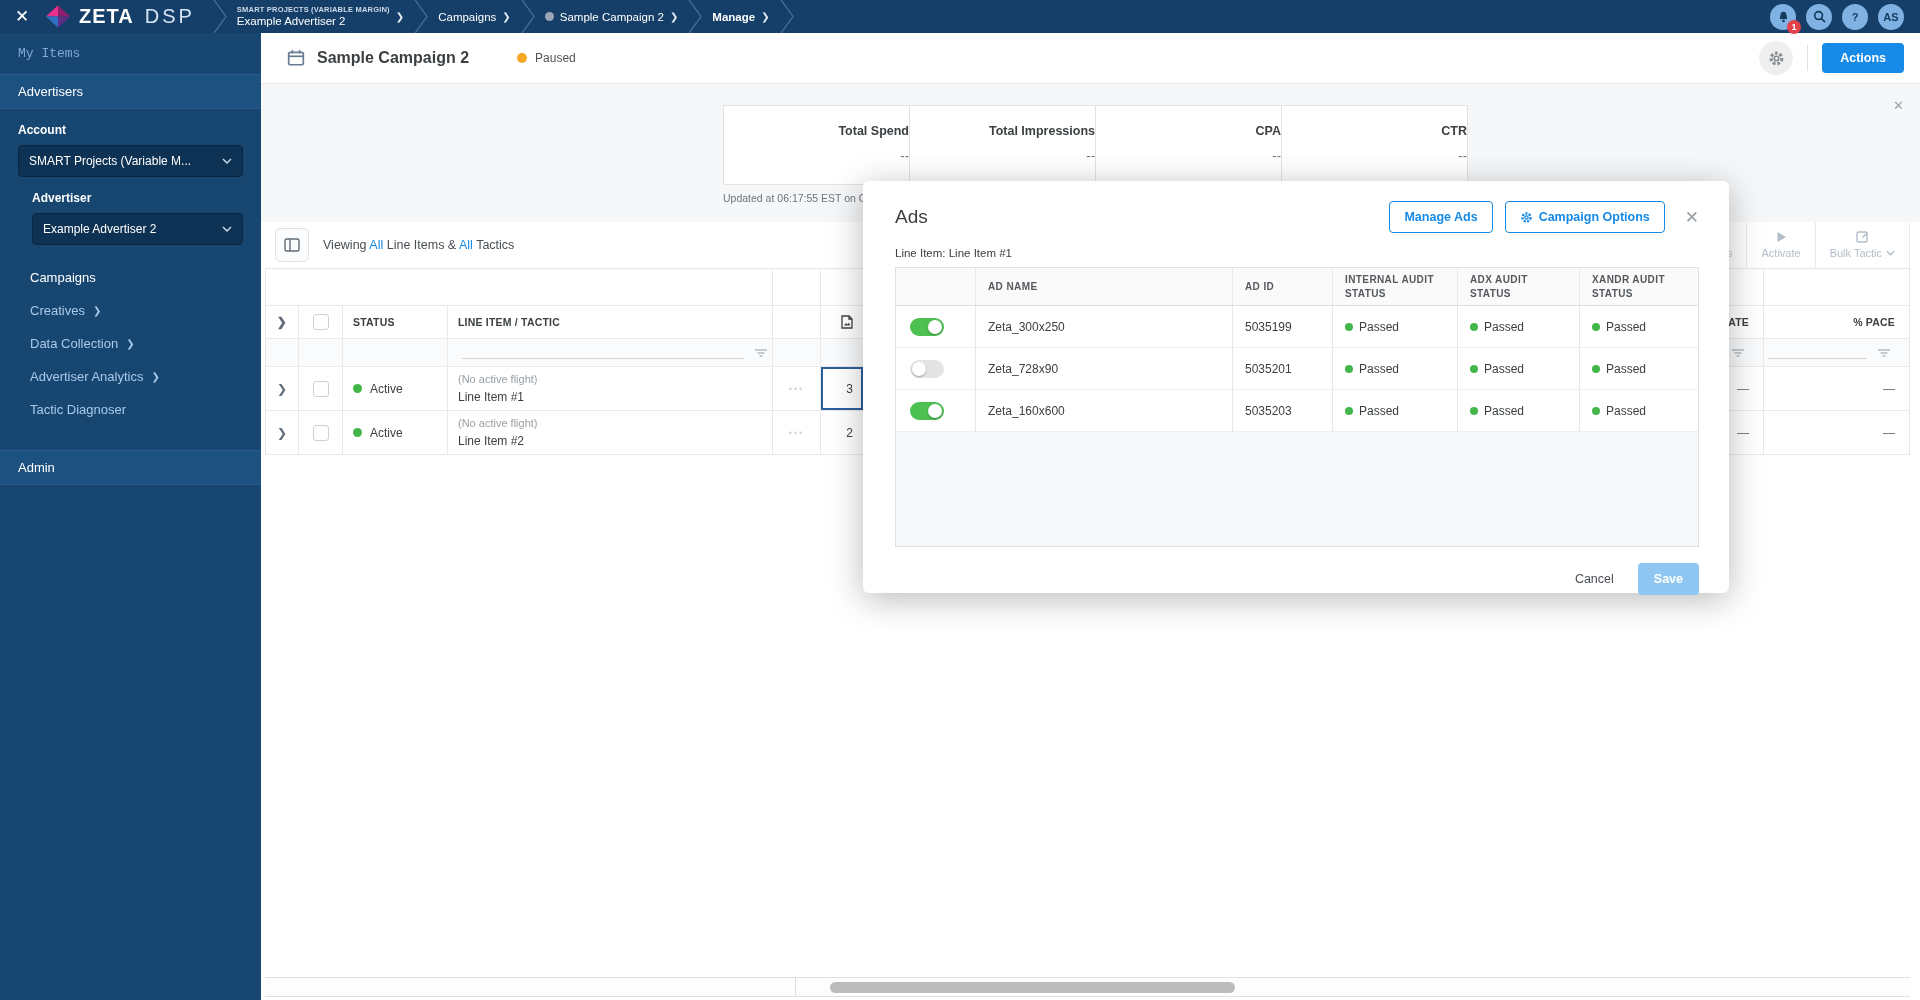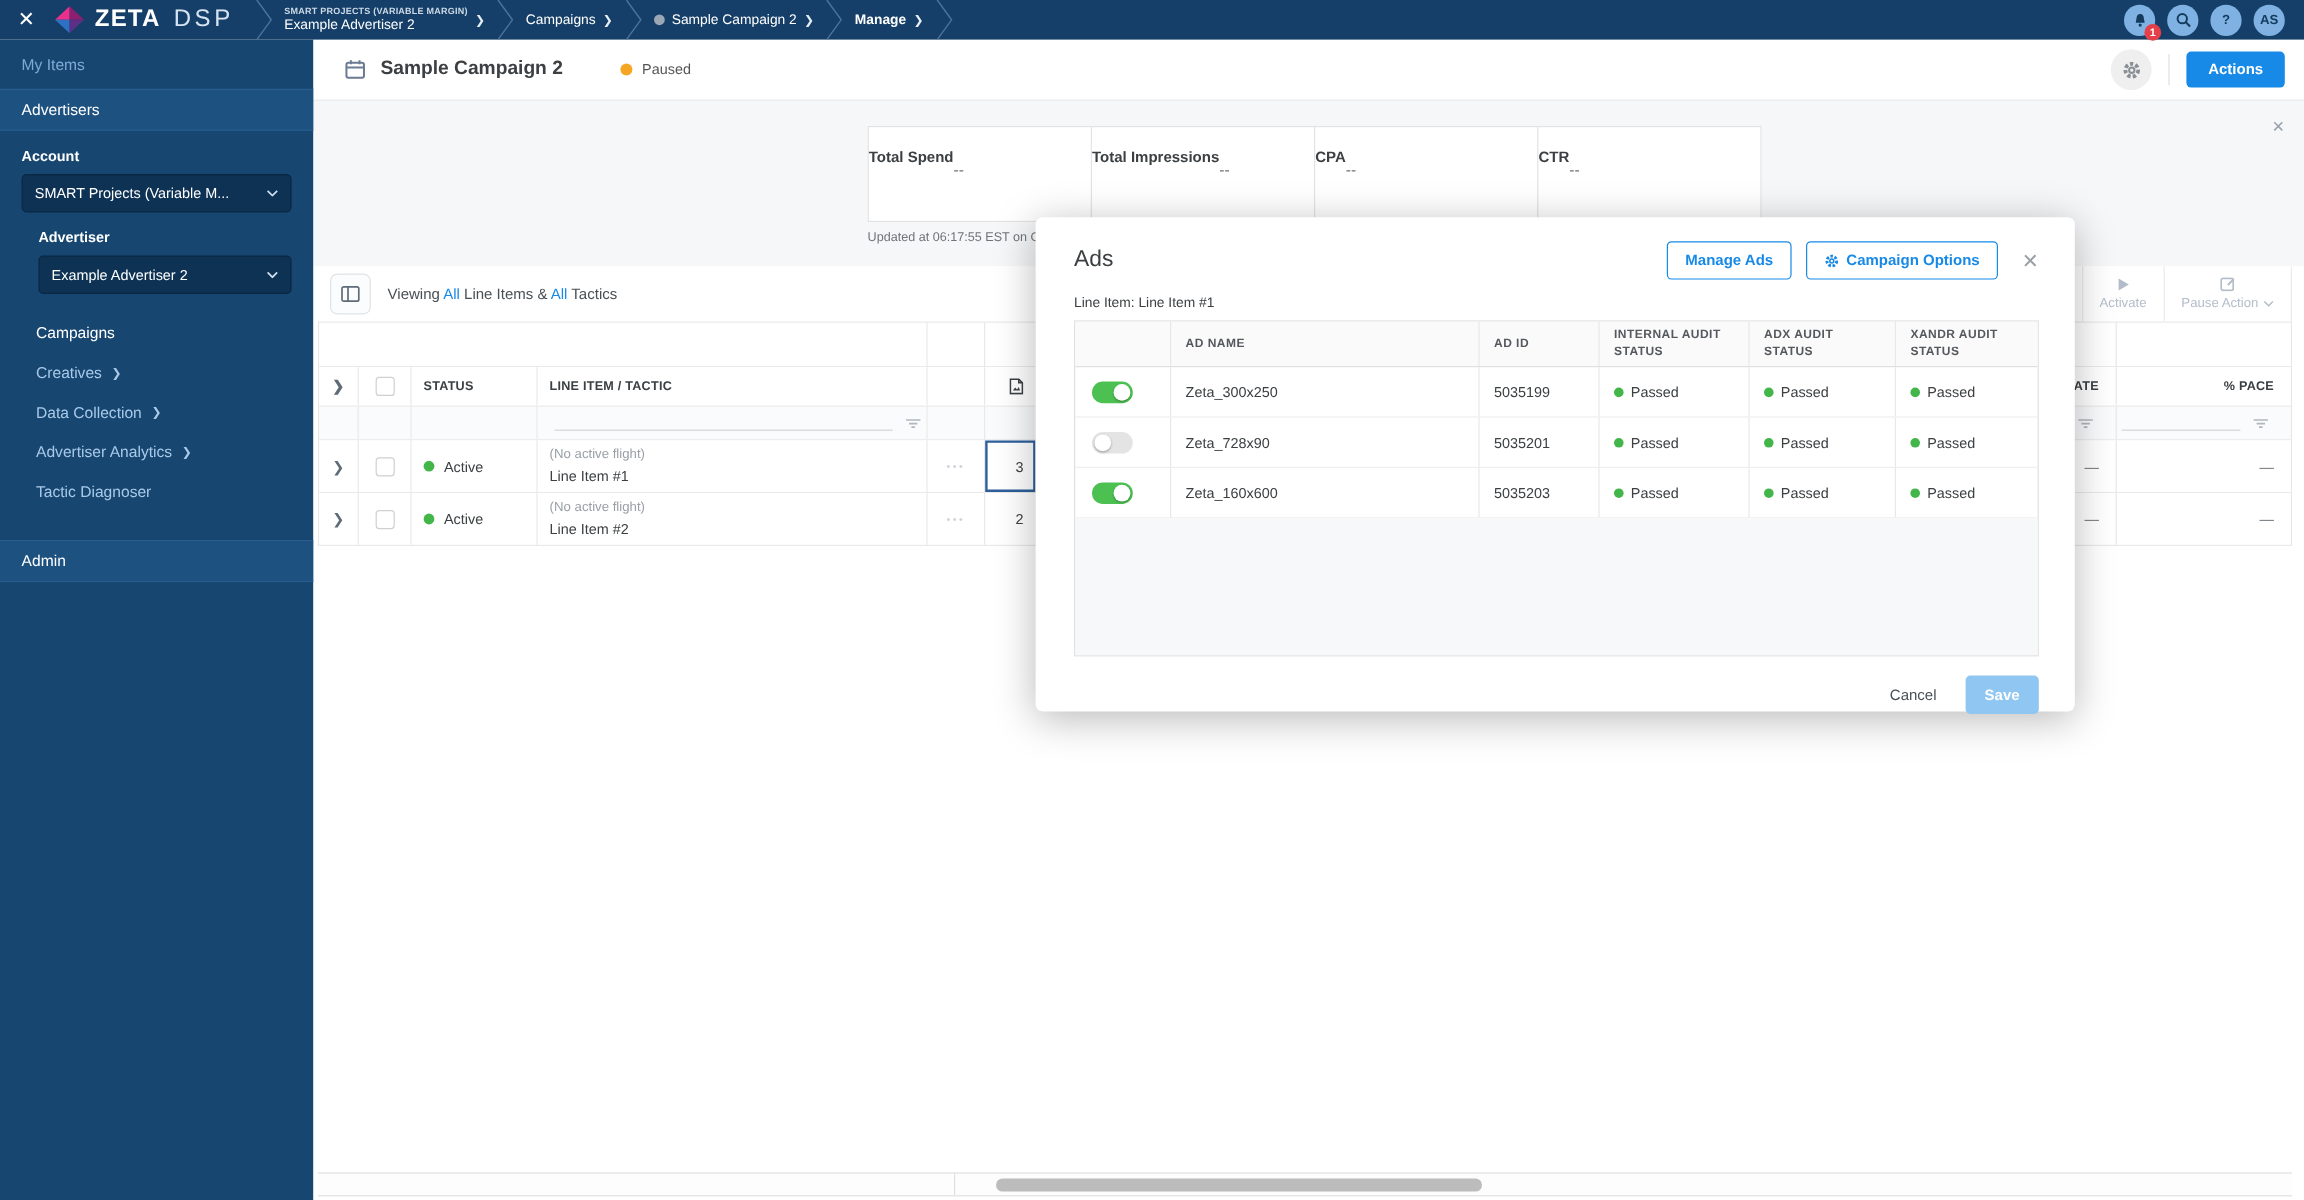--- a/index.html
+++ b/index.html
@@ -19,21 +19,21 @@
   .crumb-eyebrow { font-size:7.5px; font-weight:bold; color:#cdd9e6; letter-spacing:.2px; }
   .crumb-main { font-size:11.5px; color:#fff; }
   .crumb-dot { width:9px; height:9px; border-radius:50%; background:#9aa7b5; }
   .crumb.bold .crumb-label { font-weight:bold; }
   .tb-right { margin-left:auto; display:flex; align-items:center; gap:10px; padding-right:16px; }
   .tb-circle { width:26px; height:26px; border-radius:50%; background:#7fb2e2; color:#143a5e; display:flex; align-items:center; justify-content:center; font-weight:bold; font-size:11px; cursor:pointer; position:relative; }
   .tb-badge { position:absolute; right:-5px; bottom:-4px; min-width:14px; height:14px; border-radius:8px; background:#e5404a; color:#fff; font-size:9px; font-weight:bold; display:flex; align-items:center; justify-content:center; padding:0 3px; }
 
   
   .sidebar { position:absolute; left:0; top:33px; width:261px; height:967px; background:#174771; z-index:20; color:#a9c9e9; }
-  .sb-myitems { padding:13px 18px; color:#7ea9d8; font-size:13px; cursor:pointer; }
+  .sb-myitems { padding:13px 18px; color:#7ea9d8; font-size:13px; cursor:pointer;font-family:Liberation Mono, monospace; }
   .sb-band { background:#1d5180; border-top:1px solid #2a5c8f; border-bottom:1px solid #2a5c8f; padding:9px 18px; color:#fff; font-size:13px; cursor:pointer; }
   .sb-section { padding:14px 18px 0 18px; }
   .sb-label { color:#fff; font-weight:bold; font-size:12px; margin-bottom:8px; }
   .sb-select { background:#0e3254; border:1px solid #0a2742; border-radius:4px; color:#fff; font-size:12px; padding:8px 10px; display:flex; align-items:center; justify-content:space-between; cursor:pointer; }
   .sb-sub { margin-left:14px; margin-top:14px; }
   .sb-nav { margin-top:16px; }
   .sb-item { padding:9px 18px 9px 30px; font-size:13px; color:#a9c9e9; cursor:pointer; display:flex; align-items:center; gap:8px; }
   .sb-item.active { color:#fff; }
   .sb-item .chev { font-size:10px; color:#a9c9e9; }
   .sb-admin { margin-top:24px; }
@@ -47,21 +47,21 @@
   .dot { border-radius:50%; display:inline-block; }
   .dot-orange { width:10px; height:10px; background:#f5a623; }
   .ph-status-label { font-size:12px; color:#555; }
   .ph-right { margin-left:auto; display:flex; align-items:center; gap:14px; }
   .gear-btn { width:34px; height:34px; border-radius:50%; background:#efefef; display:flex; align-items:center; justify-content:center; cursor:pointer; }
   .ph-divider { width:1px; height:26px; background:#e0e0e0; }
   .actions-btn { background:#1789e6; color:#fff; font-weight:bold; font-size:12.5px; border:none; border-radius:4px; padding:8px 18px; cursor:pointer; }
 
   .stats-band { position:absolute; left:0; top:51px; width:100%; height:138px; background:#f6f7f8; }
   .stats-card { position:absolute; left:462px; top:21px; width:745px; height:80px; background:#fff; border:1px solid #e3e3e3; display:flex; }
-  .stat-cell { flex:1; display:flex; align-items:flex-start; padding-top:18px; border-right:1px solid #e3e3e3; }
+  .stat-cell { flex:1; display:flex; flex-direction:column; align-items:flex-end; padding-top:18px; border-right:1px solid #e3e3e3; }
   .stat-cell:last-child { border-right:none; }
   .stat-label { font-size:12.5px; font-weight:bold; color:#3c4043; }
   .stat-value { font-size:13px; color:#6b7075; margin-top:10px; }
   .stats-updated { position:absolute; left:462px; top:108px; font-size:10.5px; color:#6f7479; }
   .band-close { position:absolute; right:16px; top:14px; color:#9aa3ad; font-size:13px; cursor:pointer; }
 
   .toolbar { position:absolute; left:0; top:189px; width:100%; height:46px; background:#fff; display:flex; align-items:center; padding-left:14px; }
   .cols-btn { width:34px; height:34px; border:1px solid #dfe3e6; border-radius:6px; background:#fbfcfd; display:flex; align-items:center; justify-content:center; cursor:pointer; }
   .viewing { margin-left:14px; font-size:12.5px; color:#4a4f54; }
   .viewing .all { color:#1789e6; cursor:pointer; }
@@ -337,21 +337,21 @@
         <span class="lbl">
             <span>Activate</span>
           </span>
       </div>
       <div class="tba-btn">
         <svg width="13" height="12" viewBox="0 0 13 12">
             <rect x="1" y="1" width="10" height="10" rx="1.5" fill="none" stroke="#b3bdc9" stroke-width="1.4"></rect>
             <line x1="11.5" y1="1.5" x2="6.5" y2="6.5" stroke="#b3bdc9" stroke-width="1.6"></line>
           </svg>
         <span class="lbl">
-            <span>Pause Action</span>
+            <span>Bulk Tactic</span>
           <svg width="9" height="6" viewBox="0 0 10 6">
               <polyline points="1,1 5,5 9,1" fill="none" stroke="#b3bdc9" stroke-width="1.4"></polyline>
             </svg>
         </span>
       </div>
     </div>
   </div>
 
   <div class="grid">
     <div class="g-row g-group">

